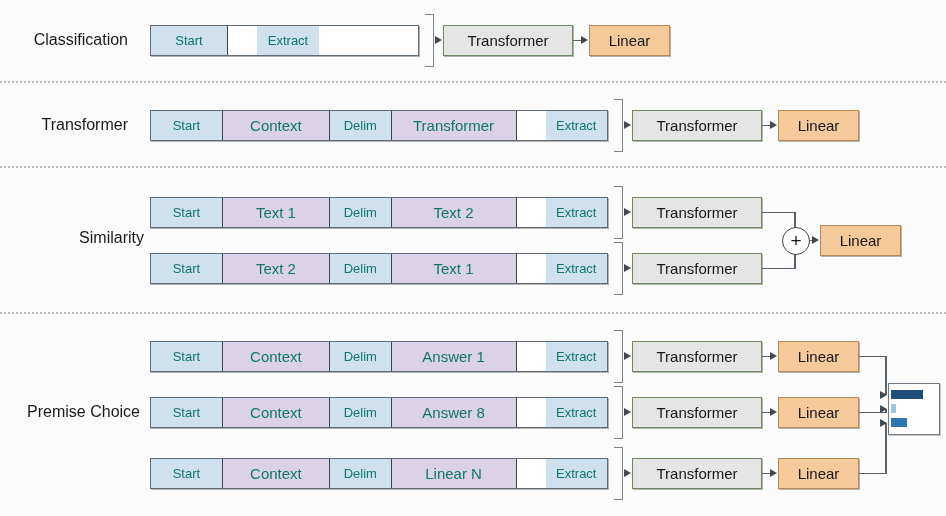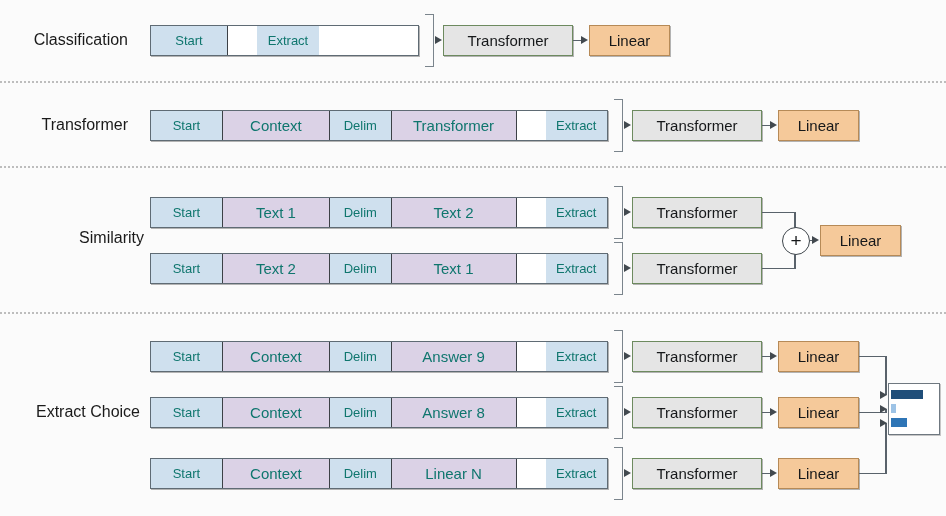--- a/index.html
+++ b/index.html
@@ -166,26 +166,26 @@
     <div class="arrow" style="left: 624px; top: 264px;"></div>
     <div class="block green" style="left: 632px; top: 253px; width: 130px;">Transformer</div>
     <div class="line hline" style="left: 762px; top: 211.7px; width: 34px;"></div>
     <div class="line vline" style="left: 794.4px; top: 212.5px; height: 28px;"></div>
     <div class="line hline" style="left: 762px; top: 267.7px; width: 34px;"></div>
     <div class="line vline" style="left: 794.4px; top: 240.5px; height: 28px;"></div>
     <div class="plus" style="left: 782px; top: 226.5px;">+</div>
     <div class="line hline" style="left: 810px; top: 239.7px; width: 2px;"></div>
     <div class="arrow" style="left: 812px; top: 236px;"></div>
     <div class="block orange" style="left: 820px; top: 225px; width: 81px;">Linear</div>
-    <div class="task-label" style="top: 404px; left: 0px; width: 140px; text-align: right;">Extract Choice</div>
+    <div class="task-label" style="top: 404px; left: 0px; width: 140px; text-align: right;">Premise Choice</div>
     <div class="seq" style="left: 150px; top: 341px; width: 458px;">
       <div class="tok blue" style="width: 77px;">Start</div>
       <div class="tok purple" style="width: 115px;">Context</div>
       <div class="tok blue" style="width: 66px;">Delim</div>
-      <div class="tok purple" style="width: 134px;">Answer 9</div>
+      <div class="tok purple" style="width: 134px;">Answer 1</div>
       <div class="tok blue" style="width: 66px;">Extract</div>
     </div>
     <div class="bracket" style="left: 614px; top: 330px; width: 9px; height: 53px;"></div>
     <div class="line hline" style="left: 624px; top: 355.7px; width: 0px;"></div>
     <div class="arrow" style="left: 624px; top: 352px;"></div>
     <div class="block green" style="left: 632px; top: 341px; width: 130px;">Transformer</div>
     <div class="seq" style="left: 150px; top: 397px; width: 458px;">
       <div class="tok blue" style="width: 77px;">Start</div>
       <div class="tok purple" style="width: 115px;">Context</div>
       <div class="tok blue" style="width: 66px;">Delim</div>

